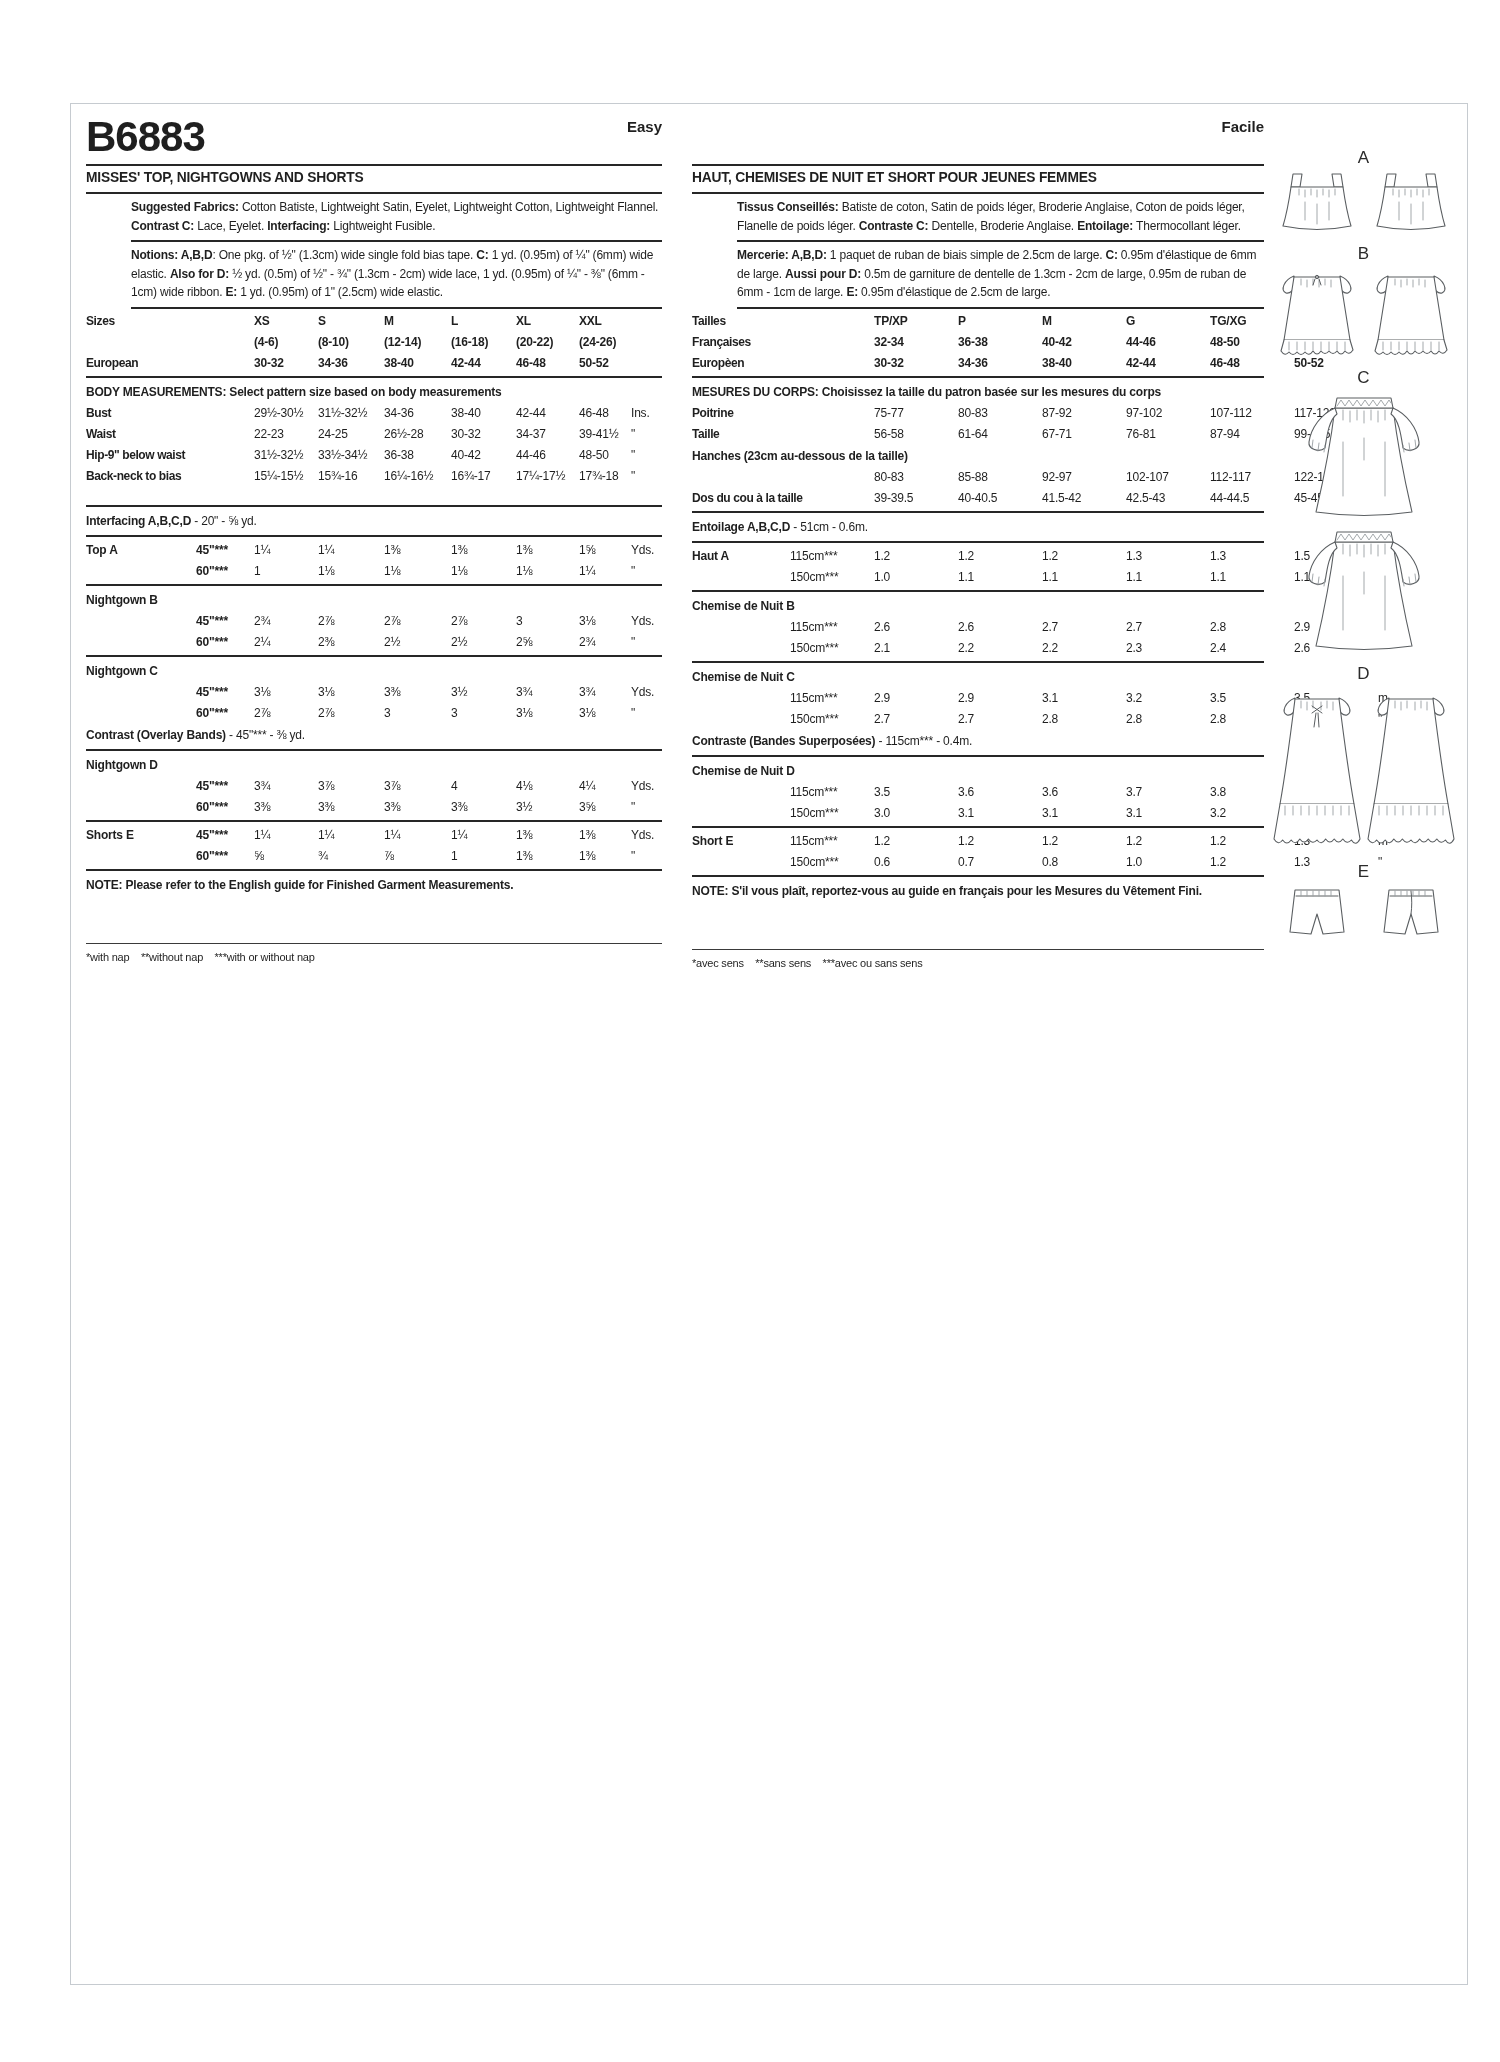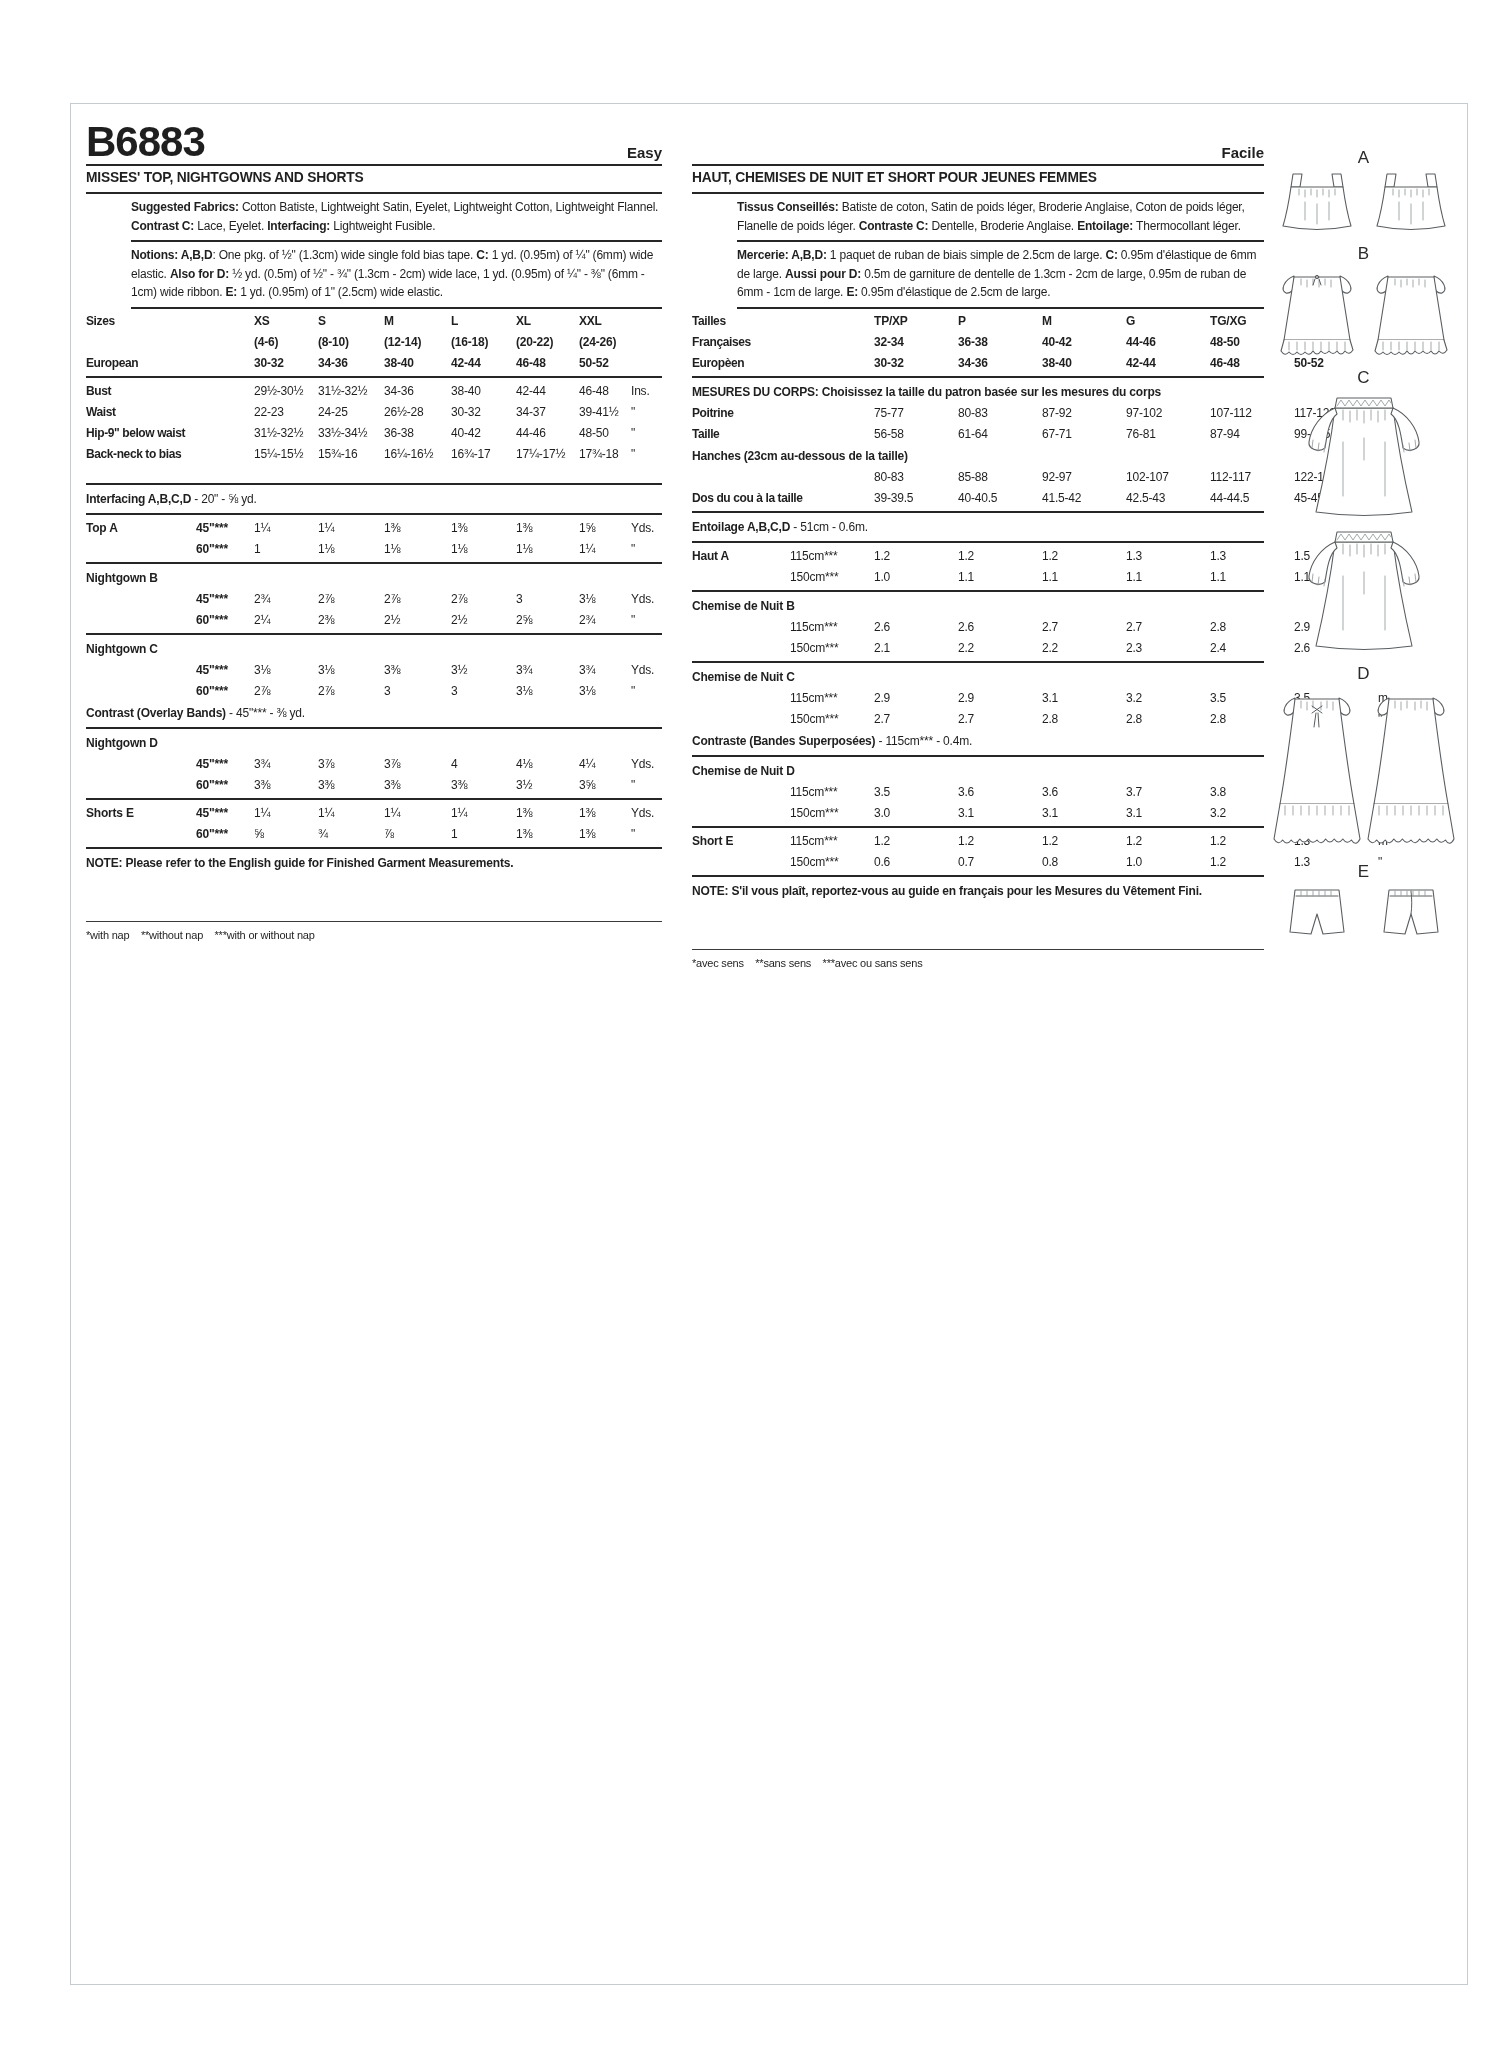--- a/index.html
+++ b/index.html
@@ -11,21 +11,21 @@
   }
   .sheet-border {
     position:absolute; left:70px; top:103px; width:1398px; height:1882px;
     border:1.5px solid #c6cbd0; background:#fff;
   }
   .column { position:absolute; top:118px; }
   .col-en { left:86px;  width:576px; }
   .col-fr { left:692px; width:572px; }
 
   .header-row {
-    display:flex; justify-content:space-between; align-items:flex-end;
+    display:flex; justify-content:space-between; 
     height:48px; border-bottom:2.5px solid #262626; padding-bottom:3px;
   }
   .pattern-number { font-size:42px; font-weight:bold; letter-spacing:-1px; line-height:0.9; }
   .difficulty { font-size:15px; font-weight:bold; }
 
   .section-title {
     font-size:13.8px; font-weight:bold; letter-spacing:-0.2px;
     padding:4px 0 7px; border-bottom:2.5px solid #262626; white-space:nowrap;
   }
   .para {
@@ -100,20 +100,21 @@
         <div class="c-label c-span">European</div>
         <div class="c-val">30-32</div>
         <div class="c-val">34-36</div>
         <div class="c-val">38-40</div>
         <div class="c-val">42-44</div>
         <div class="c-val">46-48</div>
         <div class="c-val">50-52</div>
         <div class="c-unit"></div>
       </div>
       <div class="rule"></div>
+      <div class="t-head">BODY MEASUREMENTS: Select pattern size based on body measurements</div>
       <div class="t-row">
         <div class="c-label c-span">Bust</div>
         <div class="c-val">29½-30½</div>
         <div class="c-val">31½-32½</div>
         <div class="c-val">34-36</div>
         <div class="c-val">38-40</div>
         <div class="c-val">42-44</div>
         <div class="c-val">46-48</div>
         <div class="c-unit">Ins.</div>
       </div>

